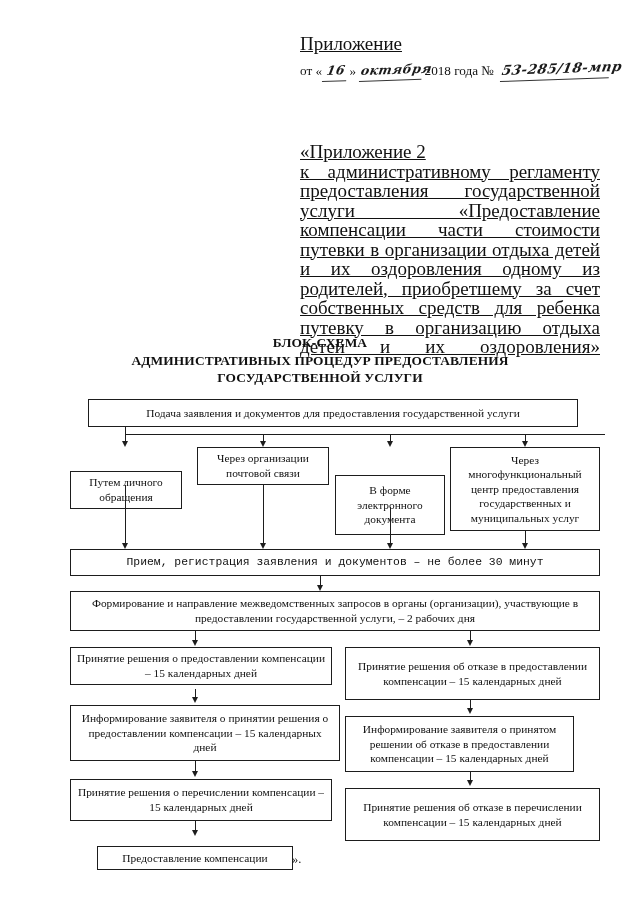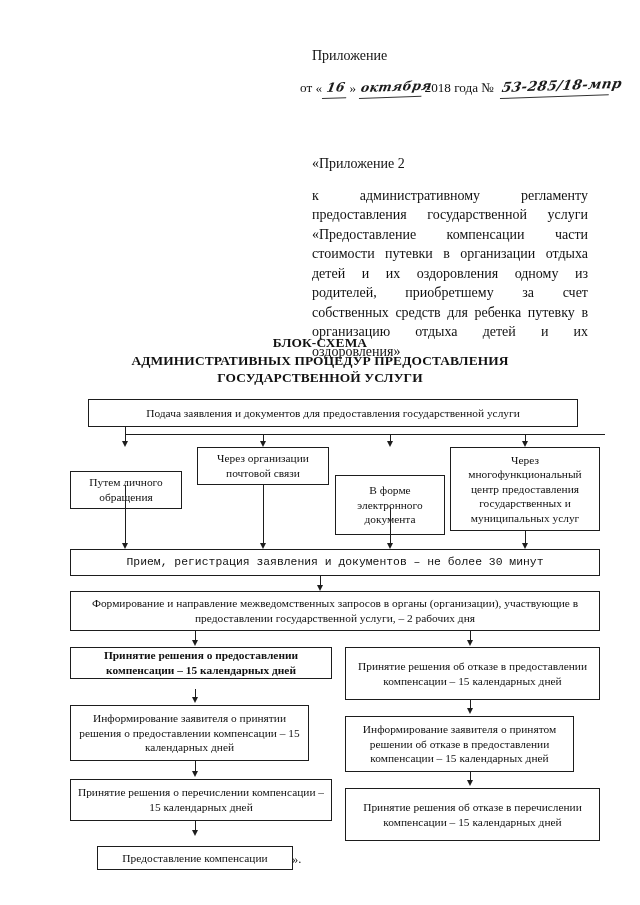--- a/index.html
+++ b/index.html
@@ -17,25 +17,26 @@
   }
 
   
   #header-block {
     position: absolute;
     left: 300px;
     top: 34px;
     width: 300px;
   }
   .hdr-para {
-    font-size: 14px;
+    font-size: 19px;
     line-height: 19.5px;
     text-align: justify;
     text-justify: inter-word;
-    margin: 12px;
+    margin: 0;
+    text-decoration: underline;
   }
   
   .justify-all {
     text-align: justify;
   }
   .justify-all:after {
     content: "";
     display: inline-block;
     width: 100%;
   }
@@ -212,27 +213,27 @@
   <div class="fbox" style="left:70px; top:591px; width:530px; height:40px;">
     <span>Формирование и направление межведомственных запросов в органы (организации), участвующие в предоставлении государственной услуги,  – 2 рабочих дня</span>
   </div>
 
   <div class="conn v" style="left:195px; top:631px; height:11px;"></div>
   <div class="arrow-down" style="left:192px; top:640px;"></div>
 
   <div class="conn v" style="left:470px; top:631px; height:11px;"></div>
   <div class="arrow-down" style="left:467px; top:640px;"></div>
 
-  <div class="fbox" style="left:70px; top:647px; width:262px; height:32px;font-weight:bold;">
+  <div class="fbox" style="left:70px; top:647px; width:262px; height:38px;">
     <span>Принятие решения о предоставлении компенсации – 15 календарных дней</span>
   </div>
   <div class="conn v" style="left:195px; top:689px; height:11px;"></div>
   <div class="arrow-down" style="left:192px; top:697px;"></div>
 
-  <div class="fbox" style="left:70px; top:705px; width:239px; height:56px;">
+  <div class="fbox" style="left:70px; top:705px; width:270px; height:56px;">
     <span>Информирование заявителя о принятии решения о предоставлении компенсации – 15 календарных дней</span>
   </div>
   <div class="conn v" style="left:195px; top:761px; height:13px;"></div>
   <div class="arrow-down" style="left:192px; top:771px;"></div>
 
   <div class="fbox" style="left:70px; top:779px; width:262px; height:42px;">
     <span>Принятие решения о перечислении компенсации – 15 календарных дней</span>
   </div>
   <div class="conn v" style="left:195px; top:821px; height:12px;"></div>
   <div class="arrow-down" style="left:192px; top:830px;"></div>

